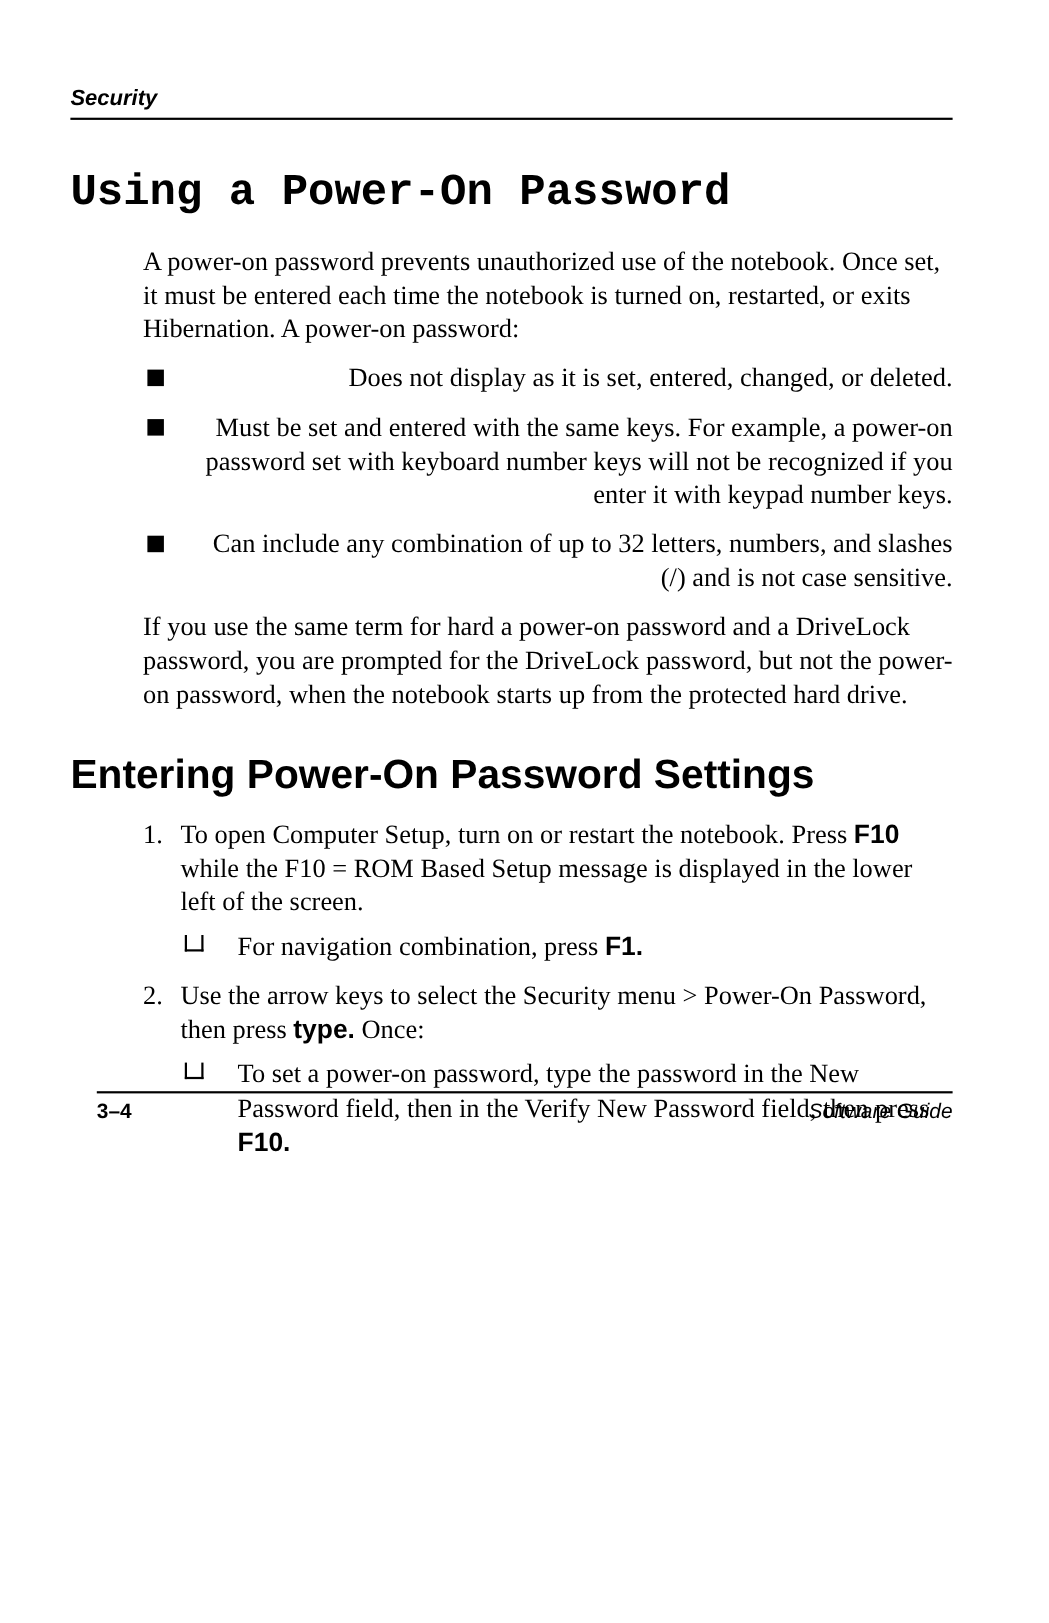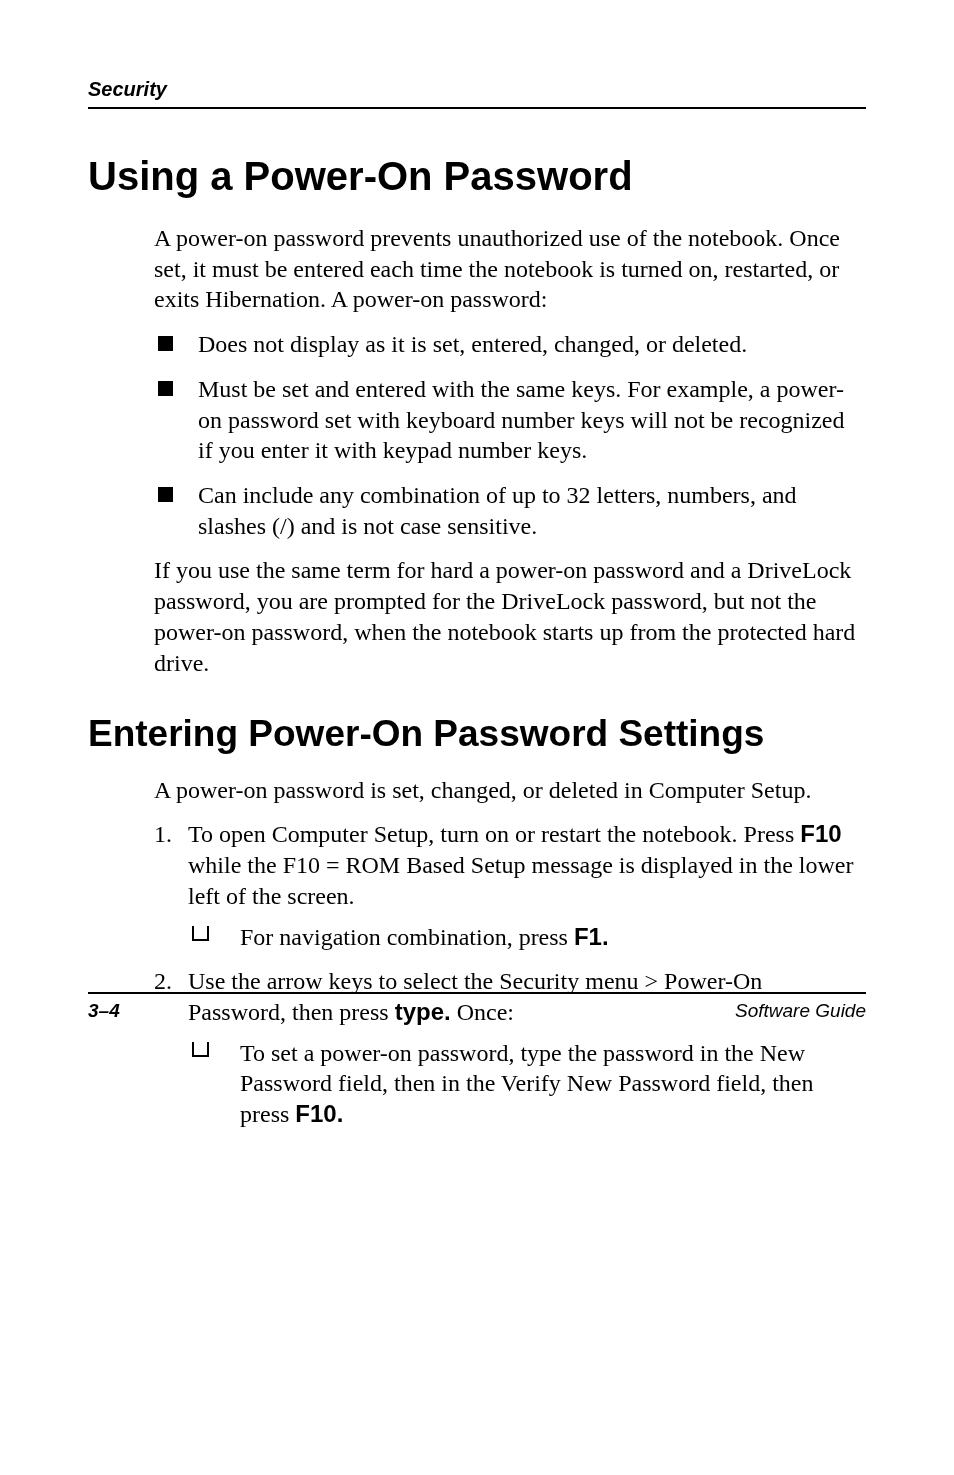--- a/index.html
+++ b/index.html
@@ -9,37 +9,37 @@
     width: 954px;
     height: 1475px;
     font-family: "Times New Roman", Times, serif;
     color: #000;
     background: #fff;
   }
   .page {
     box-sizing: border-box;
     width: 954px;
     height: 1080px;
-    padding: 78px 88px 54px 88px;
+    padding: 78px 88px 54px 64px;
     position: relative;
   }
   .running-head {
     font-family: Arial, Helvetica, sans-serif;
     font-style: italic;
     font-weight: bold;
     font-size: 20px;
     margin-bottom: 6px;
   }
   .rule {
     border: none;
     border-top: 2.5px solid #000;
     margin: 0 0 44px 0;
   }
   h1 {
-    font-family: Liberation Sans, sans-serif;
+    font-family: Liberation Mono, monospace;
     font-weight: bold;
     font-size: 40px;
     margin: 0 0 24px 0;
     line-height: 1.15;
   }
   h2 {
     font-family: Arial, Helvetica, sans-serif;
     font-weight: bold;
     font-size: 37px;
     margin: 34px 0 18px 0;
@@ -49,21 +49,22 @@
     margin-left: 66px;
   }
   p.body {
     font-size: 24px;
     line-height: 1.28;
     margin: 0 0 14px 0;
   }
   ul.square {
     list-style: none;
     padding: 0;
-    margin: 0 16px 14px 0;
+    margin: 0 0 14px 0;
+    text-align: right;
   }
   ul.square > li {
     position: relative;
     font-size: 24px;
     line-height: 1.28;
     padding-left: 44px;
     margin-bottom: 14px;
   }
   ul.square > li::before {
     content: "";
@@ -132,21 +133,20 @@
     margin: 0 0 6px 0;
   }
   .footer-row {
     display: flex;
     justify-content: space-between;
     font-family: Arial, Helvetica, sans-serif;
     font-size: 19px;
   }
   .footer-left {
     font-weight: bold;
-    font-style: italic;
   }
   .footer-right {
     font-style: italic;
   }
 </style>
 </head>
 <body>
 
 <div class="page">
 
@@ -163,21 +163,20 @@
       <li>Must be set and entered with the same keys. For example, a power-on password set with keyboard number keys will not be recognized if you enter it with keypad number keys.</li>
       <li>Can include any combination of up to 32 letters, numbers, and slashes (/) and is not case sensitive.</li>
     </ul>
 
     <p class="body">If you use the same term for hard a power-on password and a DriveLock password, you are prompted for the DriveLock password, but not the power-on password, when the notebook starts up from the protected hard drive.</p>
   </div>
 
   <h2>Entering Power-On Password Settings</h2>
 
   <div class="body-block">
-    <p class="body">A power-on password is set, changed, or deleted in Computer Setup.</p>
 
     <ol class="steps">
       <li>
         <span>To open Computer Setup, turn on or restart the notebook. Press </span><span class="sans-bold">F10</span><span> while the F10 = ROM Based Setup message is displayed in the lower left of the screen.</span>
         <ul class="open-box">
           <li>
             <span class="box"></span>
             <span>For navigation combination, press </span><span class="sans-bold">F1.</span>
           </li>
         </ul>

